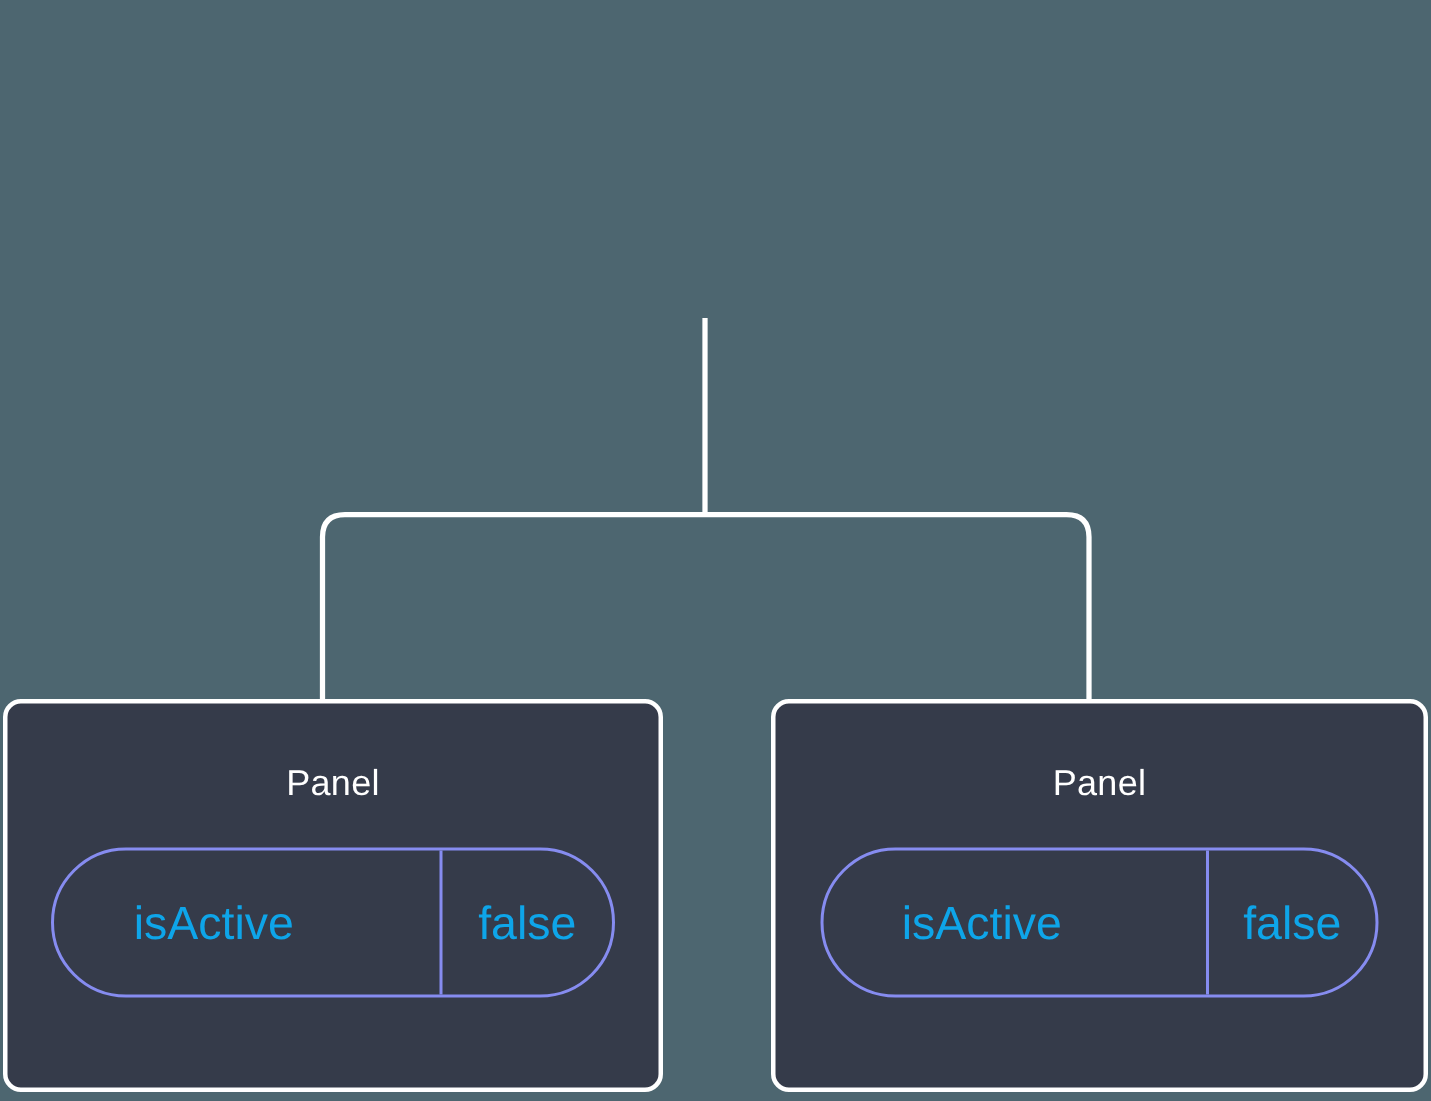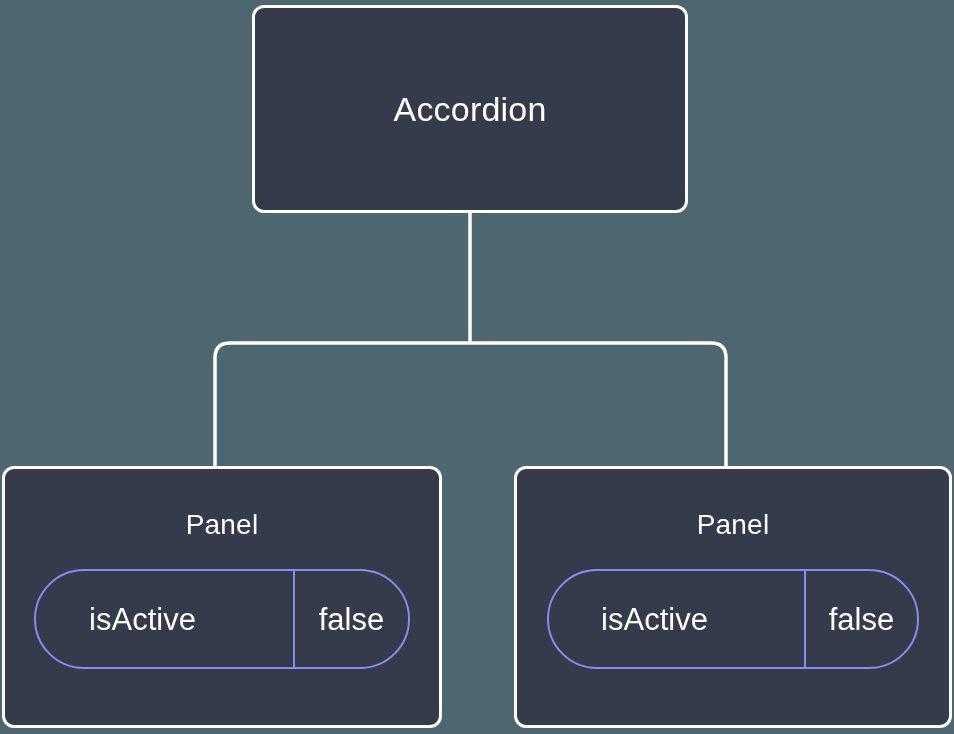--- a/index.html
+++ b/index.html
@@ -63,21 +63,21 @@
   }
   .node-title {
     color: #ffffff;
     font-size: 34px;
     font-weight: 400;
     line-height: 1;
     letter-spacing: 0.2px;
     white-space: nowrap;
   }
   .node-title-child {
-    font-size: 28px;
+    font-size: 24px;
   }
   .prop-pill {
     margin-top: 30px;
     height: 100px;
     box-sizing: border-box;
     border: 2px solid #868cf0;
     border-radius: 50px;
     display: flex;
     align-items: stretch;
     background: transparent;
@@ -86,21 +86,21 @@
     width: 376px;
   }
   .pill-right {
     width: 372px;
   }
   .prop-key,
   .prop-value {
     display: flex;
     align-items: center;
     justify-content: center;
-    color: #ffffff;
+    color: #0ea5e9;
     font-size: 31px;
     line-height: 1;
     white-space: nowrap;
     box-sizing: border-box;
   }
   .prop-key {
     flex: 0 0 213px;
   }
   .prop-value {
     flex: 1 1 auto;
@@ -114,23 +114,20 @@
 </head>
 <body>
 
 <div id="canvas">
 
   <svg id="edges" viewBox="0 0 954 734" xmlns="http://www.w3.org/2000/svg">
     <path d="M 470 212 L 470 343" fill="none" stroke="#ffffff" stroke-width="3.5" stroke-linecap="butt"></path>
     <path d="M 215 468 L 215 358 Q 215 343 230 343 L 711 343 Q 726 343 726 358 L 726 468" fill="none" stroke="#ffffff" stroke-width="3.5" stroke-linecap="butt"></path>
   </svg>
 
-  <div class="node node-root">
-    <span class="node-title">Accordion</span>
-  </div>
 
   <div class="node node-child-left">
     <span class="node-title node-title-child">Panel</span>
     <div class="prop-pill pill-left">
       <span class="prop-key">isActive</span>
       <span class="prop-value">false</span>
     </div>
   </div>
 
   <div class="node node-child-right">

